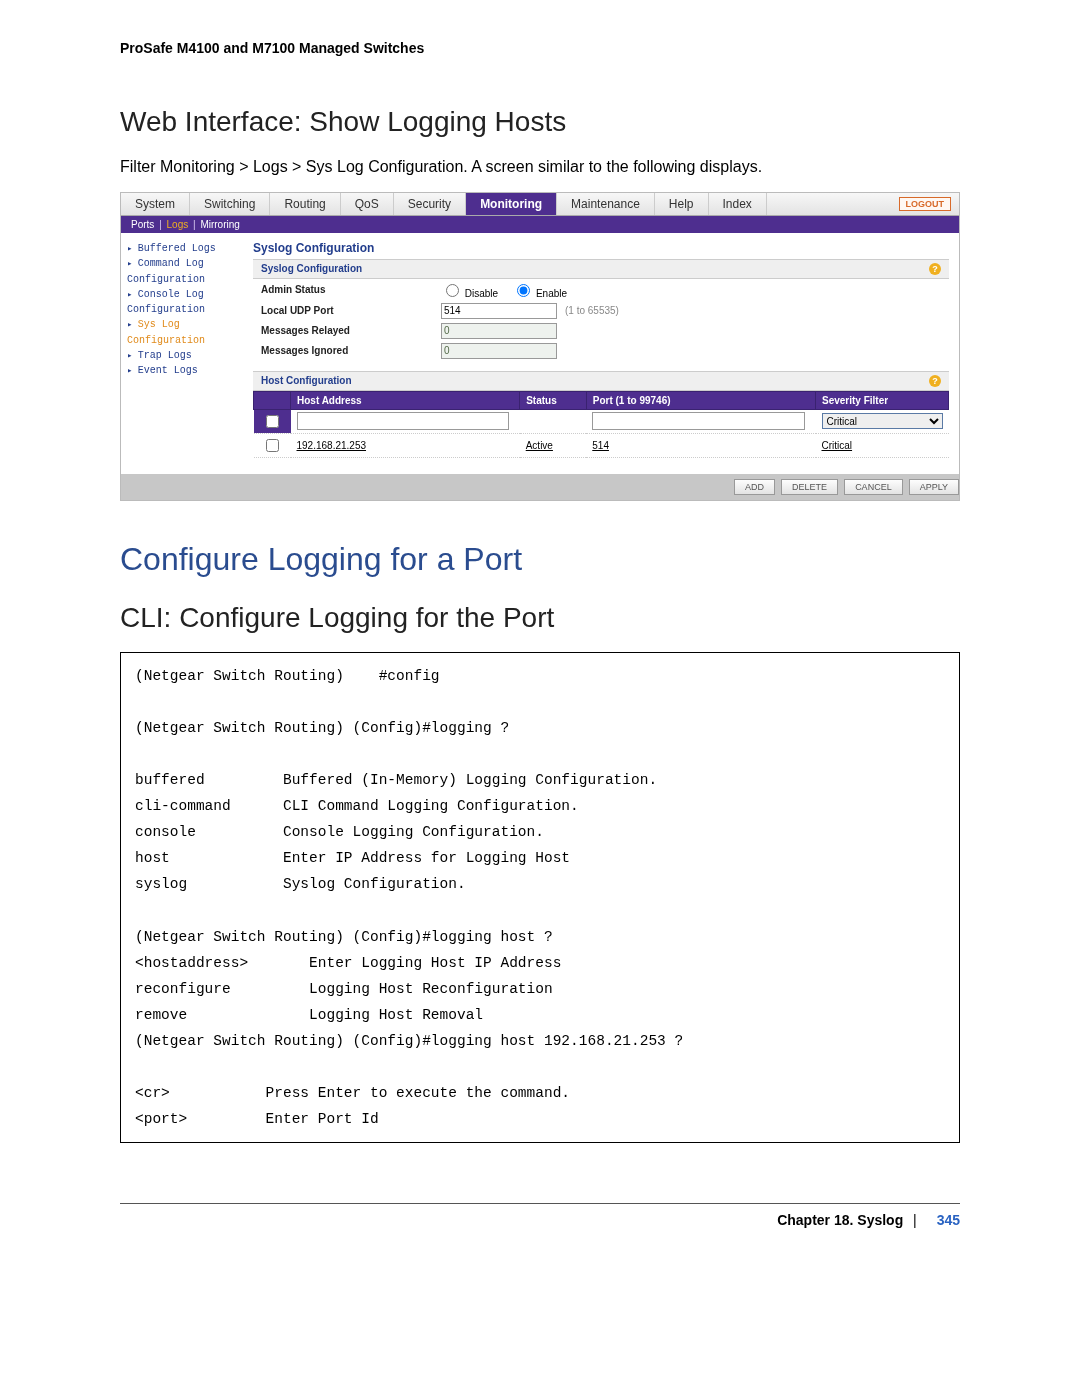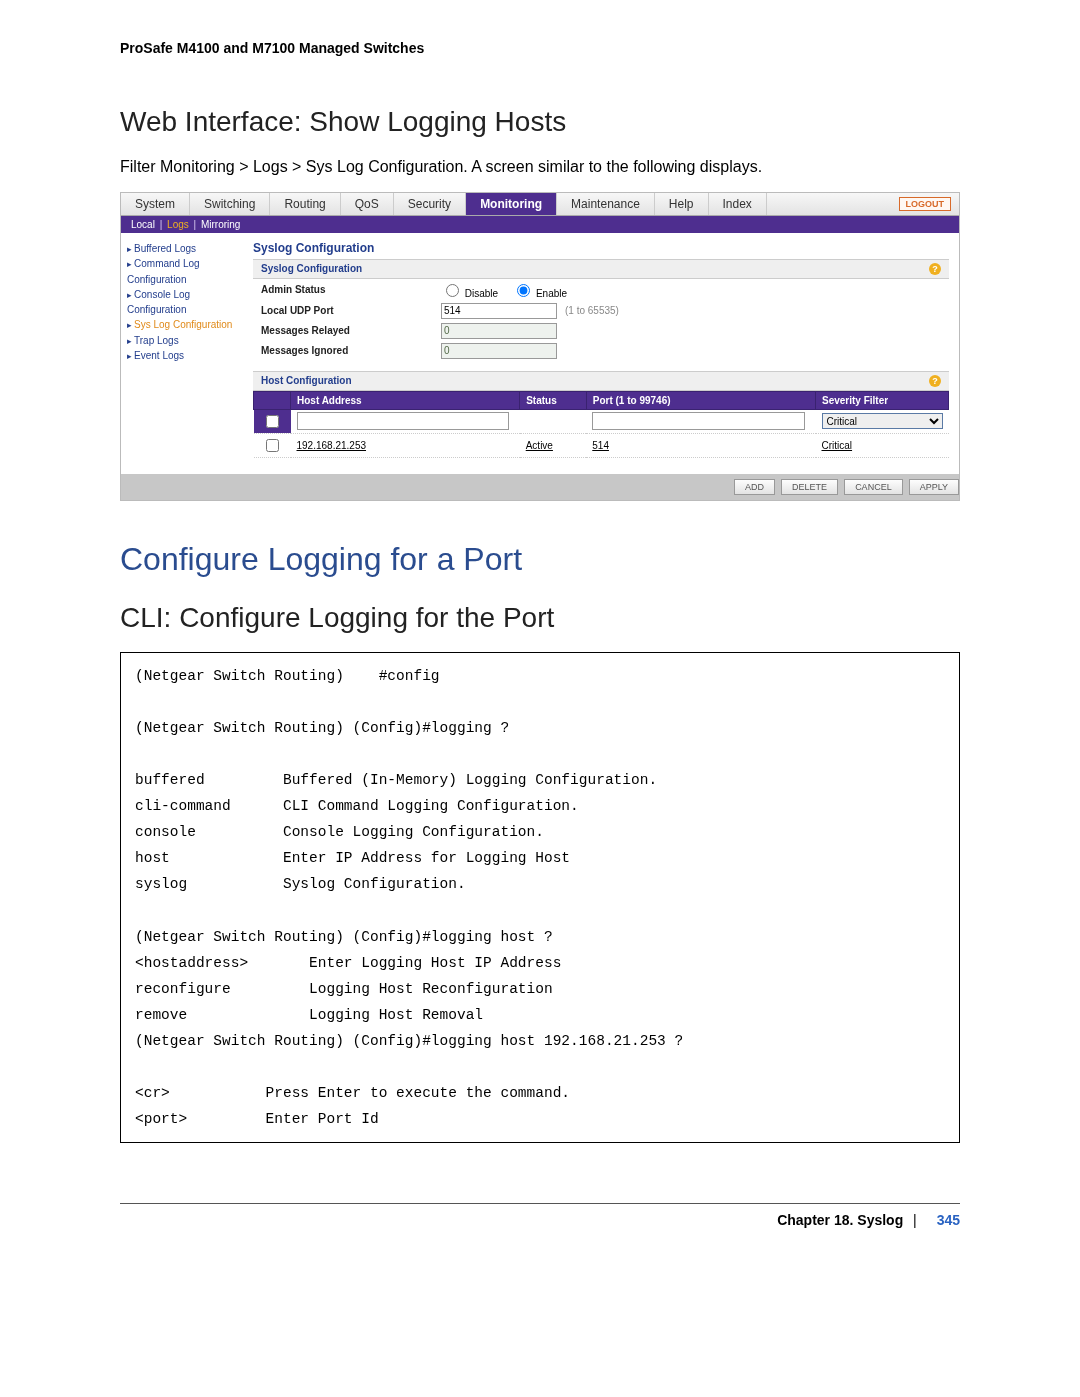--- a/index.html
+++ b/index.html
@@ -91,21 +91,21 @@
   .panel-body {
     display: flex;
     min-height: 210px;
   }
   .sidebar {
     width: 120px;
     padding: 8px 6px;
     font-size: 10px;
     line-height: 1.5;
   }
-  .sidebar .side-item { color: #223d8c; cursor: default; }
+  .sidebar .side-item { color: #223d8c; cursor: default; font-family: Liberation Mono, monospace; }
   .sidebar .side-item::before { content: "▸ "; color: #223d8c; font-size: 9px; }
   .sidebar .side-item.active { color: #e08a1a; }
 
   .main-area {
     flex: 1;
     padding: 8px 10px 16px 0;
   }
   .block-title {
     color: #223d8c;
     font-weight: bold;
@@ -206,21 +206,21 @@
       <div class="tab">Security</div>
       <div class="tab active">Monitoring</div>
       <div class="tab">Maintenance</div>
       <div class="tab">Help</div>
       <div class="tab">Index</div>
       <div class="logout-cell">
         <span class="logout-btn">LOGOUT</span>
       </div>
     </div>
     <div class="subnav">
-      <span>Local</span>
+      <span>Ports</span>
       <span class="sep">|</span>
       <span class="accent">Logs</span>
       <span class="sep">|</span>
       <span>Mirroring</span>
     </div>
 
     <div class="panel-body">
       <div class="sidebar">
         <div class="side-item">Buffered Logs</div>
         <div class="side-item">Command Log Configuration</div>

